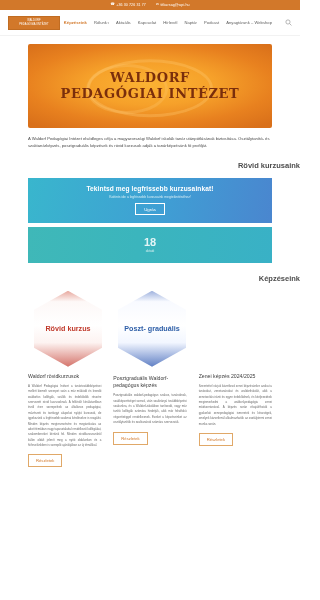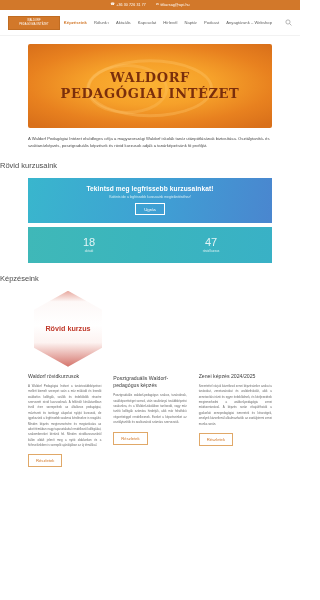--- a/index.html
+++ b/index.html
@@ -101,25 +101,25 @@
   
   .intro {
     padding: 7px 28px 0;
     font-size: 4.2px;
     line-height: 1.75;
     color: #4a4a4a;
   }
 
   
   .sect-h {
-    text-align: left;
+    text-align: right;
     font-size: 7.5px;
     color: #4d4d4d;
     padding: 11px 0 8px;
-    font-weight: normal;
+    font-weight: bold;
   }
 
   
   .cta-wrap { padding: 0 28px; }
   .cta {
     height: 45px;
     background: linear-gradient(100deg, #39b6cd 0%, #3f9fd4 55%, #4a86cf 100%);
     display: flex; flex-direction: column;
     align-items: center; justify-content: center;
     gap: 3px;
@@ -143,21 +143,21 @@
     height: 36px;
     background: linear-gradient(95deg, #3fb8b8 0%, #3bb5bd 45%, #39b1c6 100%);
     display: flex;
   }
   .stat {
     flex: 1;
     display: flex; flex-direction: column;
     align-items: center; justify-content: center;
     gap: 1px;
   }
-  .stat-num { color: #e3f5f6; font-size: 11px; font-weight: normal; line-height: 1; }
+  .stat-num { color: #e3f5f6; font-size: 11px; font-weight: bold; line-height: 1; }
   .stat-lbl { color: #ddf2f3; font-size: 3.1px; white-space: nowrap; }
 
   
   .hexrow {
     display: flex;
     gap: 12px;
     padding: 0 0 0 32px;
     align-items: flex-start;
   }
   .hexcell { width: 72px; display: flex; flex-direction: column; align-items: center; }
@@ -266,36 +266,38 @@
     <button class="cta-btn">Ugrás</button>
   </div>
 </div>
 
 <div class="stats-wrap">
   <div class="stats">
     <div class="stat">
       <div class="stat-num">18</div>
       <div class="stat-lbl">oktató</div>
     </div>
-    <div class="stat">
-      <div class="stat-num">47</div>
-      <div class="stat-lbl">rövid kurzus</div>
-    </div>
   </div>
 </div>
 
 <h3 class="sect-h">Képzéseink</h3>
 
 <div class="hexrow">
   <div class="hexcell">
     <div class="hex hex-red">
       <div class="hex-label">Rövid
 kurzus</div>
     </div>
   </div>
+  <div class="hexcell">
+    <div class="hex hex-blue">
+      <div class="hex-label">Poszt-
+graduális</div>
+    </div>
+  </div>
 </div>
 
 <div class="cols">
   <div class="col col-1">
     <h4 class="col-h">Waldorf rövidkurzusok</h4>
     <p class="col-p">A Waldorf Pedagógiai Intézet a tanártovábbképzései mellett kiemelt szerepet szán a már működő és leendő waldorfos kollégák, szülők és érdeklődők részére szervezett rövid kurzusoknak. A felkínált kínálatunkban évről évre szerepelnek az általános pedagógiai, művészeti és tantárgyi alapokat nyújtó kurzusok, de igyekszünk a legfrissebb szakmai kérdésekre is reagálni. Minden képzés megtervezésére és megtartására az adott témában nagy tapasztalattal rendelkező kollégákat, szakembereket kértünk fel. Minden rövidkurzusunkról külön oldalt jelenít meg a nyitó oldalunkon és a hírlevelünkben is szereplő ajánlójában az új témákkal.</p>
     <button class="btn-det">Részletek</button>
   </div>
   <div class="col col-2">
     <h4 class="col-h">Posztgraduális Waldorf-pedagógus képzés</h4>

